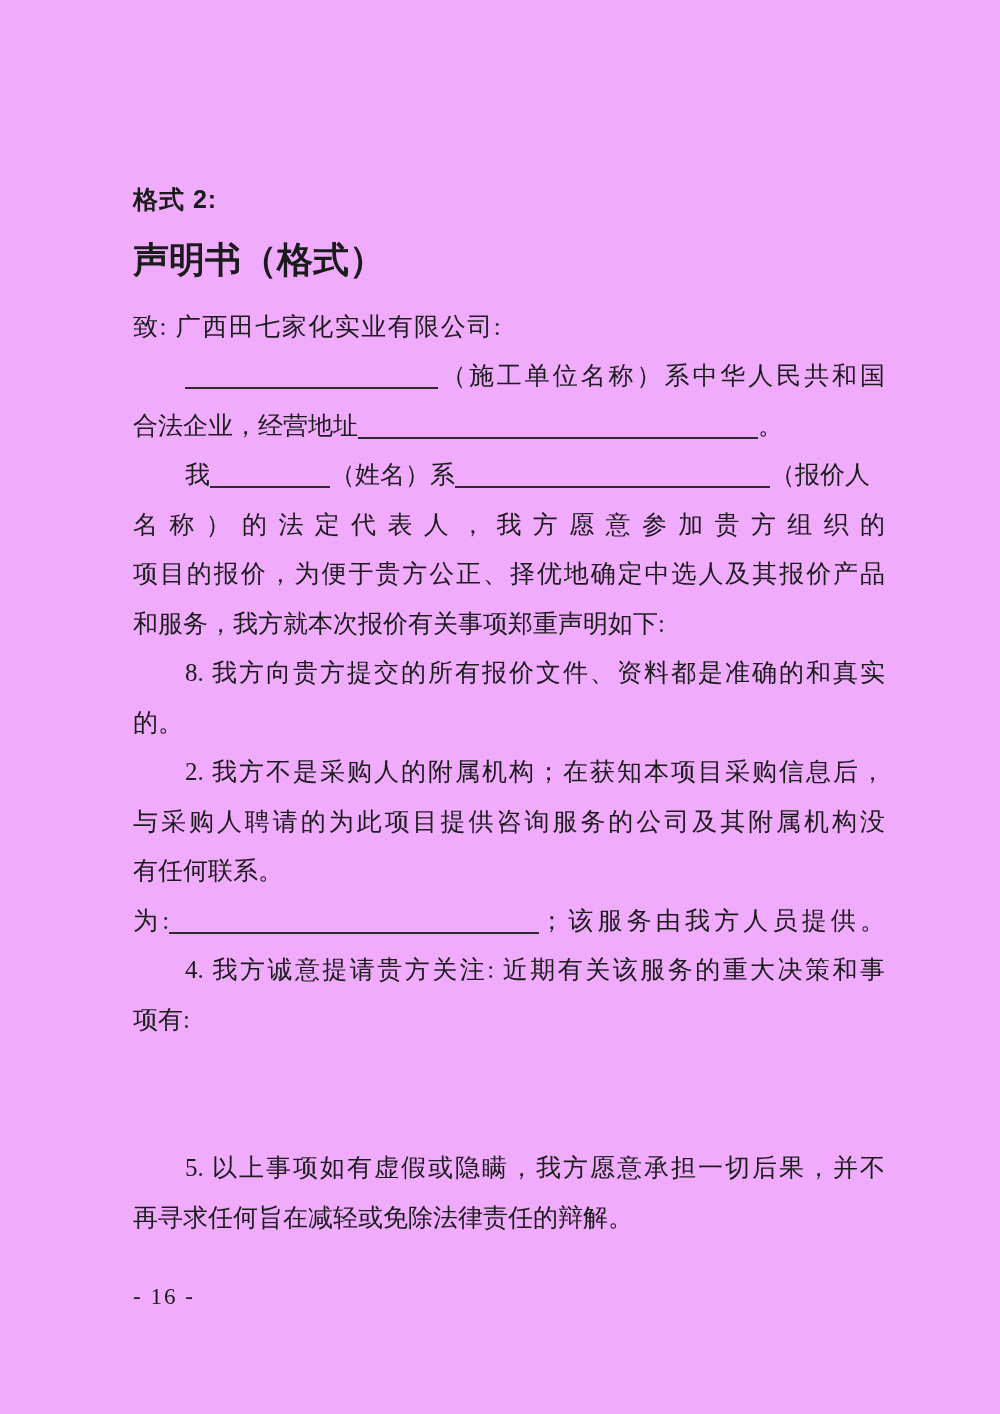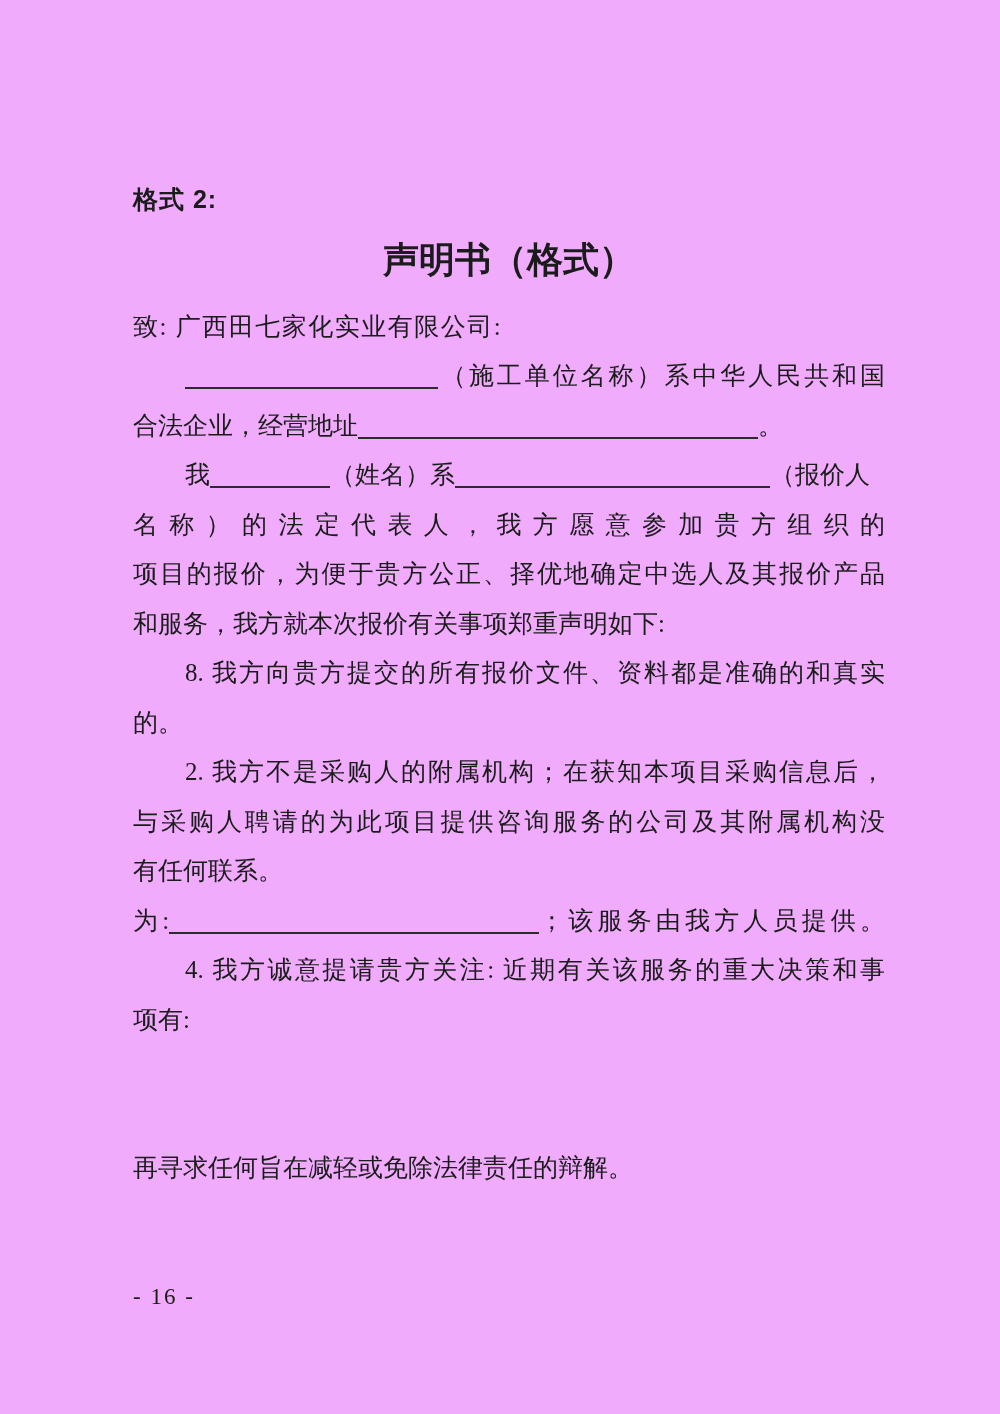--- a/index.html
+++ b/index.html
@@ -20,21 +20,20 @@
   }
   .format-label {
     font-family: "Liberation Sans", "DejaVu Sans", sans-serif;
     font-weight: bold;
     font-size: 25px;
     line-height: 34px;
     letter-spacing: 1px;
   }
   .title {
     margin: 20px 0 0 0;
-    text-align: center;
     font-size: 36px;
     font-weight: bold;
     line-height: 48px;
     font-family: "Liberation Serif", "DejaVu Serif", serif;
   }
   .addressee {
     margin-top: 18px;
     font-size: 25px;
     line-height: 49px;
     letter-spacing: 1.5px;
@@ -84,16 +83,17 @@
       <div class="line indent stretch"><span class="seg">8. 我方向贵方提交的所有报价文件、资料都是准确的和真实</span></div>
       <div class="line"><span class="seg">的。</span></div>
       <div class="line indent stretch"><span class="seg">2. 我方不是采购人的附属机构；在获知本项目采购信息后，</span></div>
       <div class="line stretch"><span class="seg">与采购人聘请的为此项目提供咨询服务的公司及其附属机构没</span></div>
       <div class="line"><span class="seg">有任何联系。</span></div>
       <div class="line stretch"><span class="seg">为:</span><span class="blank" style="width: 370px;"></span><span class="seg">；该服务由我方人员提供。</span></div>
       <div class="line indent stretch"><span class="seg">4. 我方诚意提请贵方关注: 近期有关该服务的重大决策和事</span></div>
       <div class="line"><span class="seg">项有:</span></div>
       <div class="line">&nbsp;</div>
       <div class="line">&nbsp;</div>
+      <div class="line indent stretch"><span class="seg">5. 以上事项如有虚假或隐瞒，我方愿意承担一切后果，并不</span></div>
       <div class="line"><span class="seg">再寻求任何旨在减轻或免除法律责任的辩解。</span></div>
     </div>
   <div class="footer">- 16 -</div>
 </div>
 
 </body></html>

